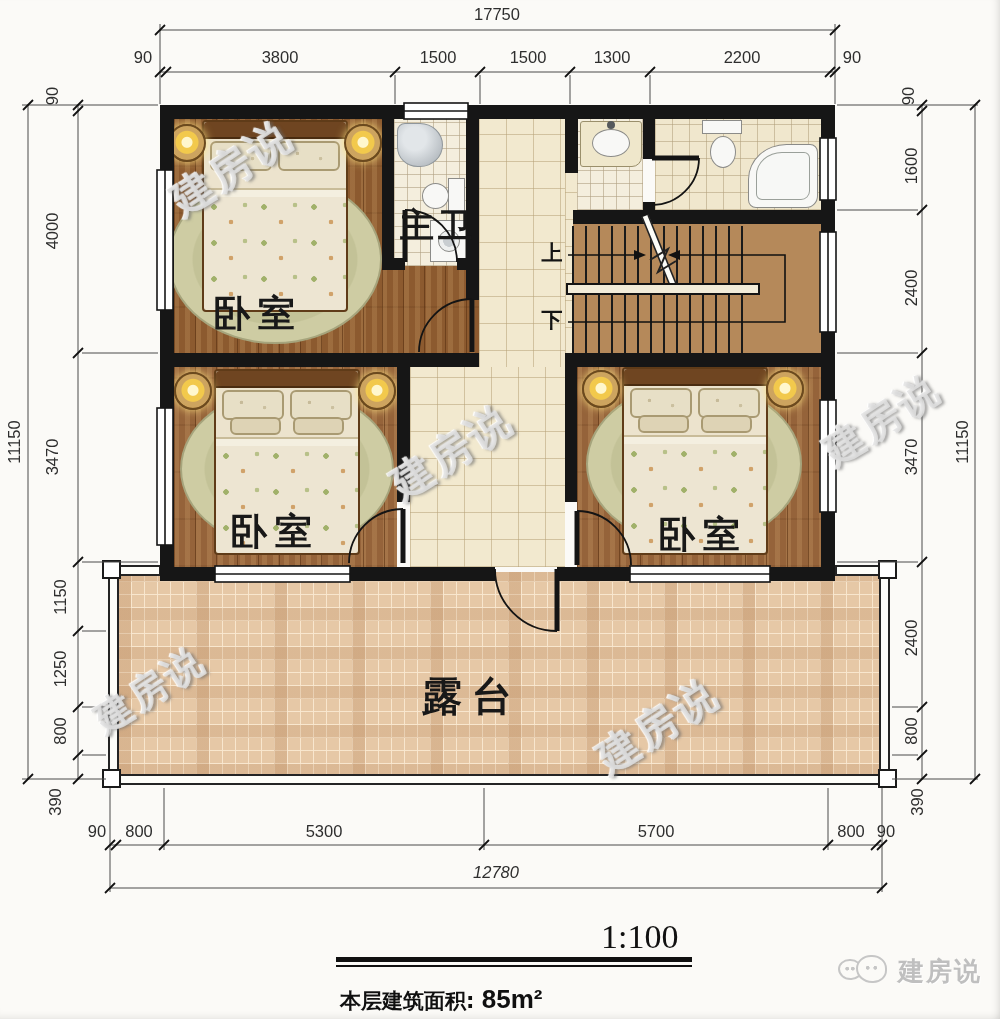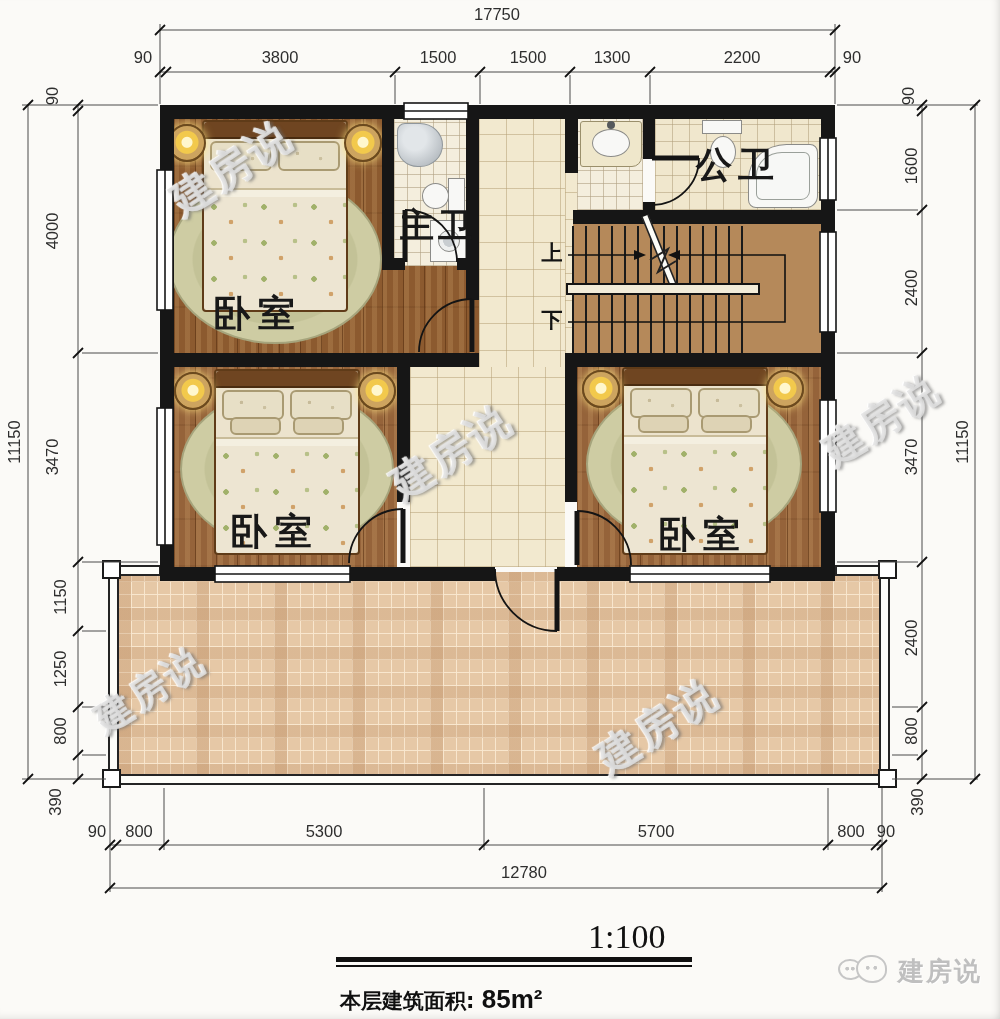--- a/index.html
+++ b/index.html
@@ -64,21 +64,21 @@
   .dim.v{transform:translate(-50%,-50%) rotate(-90deg);}
   .room-label{position:absolute;z-index:6;transform:translate(-50%,-50%);font-weight:bold;color:#181818;
        font-family:"DejaVu Sans","Liberation Sans",sans-serif;white-space:nowrap;}
   .updown{position:absolute;z-index:7;font-size:21px;font-weight:bold;color:#141414;transform:translate(-50%,-50%);
        font-family:"DejaVu Sans",sans-serif;}
   .wm{position:absolute;z-index:8;font-weight:bold;font-family:"DejaVu Sans",sans-serif;letter-spacing:3px;
       color:rgba(226,226,226,.82);text-shadow:2px 2px 3px rgba(105,105,105,.6),-1px -1px 1px rgba(255,255,255,.95);
       transform:translate(-50%,-50%) rotate(-33deg);white-space:nowrap;}
   .title-cn{position:absolute;z-index:9;font-family:"Liberation Serif","DejaVu Serif",serif;font-weight:bold;
       font-size:44px;letter-spacing:5px;color:#111;}
-  .title-scale{position:absolute;z-index:9;font-family:"Liberation Serif",serif;font-size:34px;color:#111;}
+  .title-scale{position:absolute;z-index:9;font-family:"Liberation Serif",serif;font-size:34px;color:#111;margin-left:13px;}
   .uline{position:absolute;z-index:9;background:#101010;}
   .area-note{position:absolute;z-index:9;font-weight:bold;color:#101010;font-family:"DejaVu Sans",sans-serif;font-size:21px;}
   .area-note b{font-size:26px;font-family:"Liberation Sans",sans-serif;}
   .logo{position:absolute;z-index:9;color:#bfbfbf;display:flex;align-items:center;gap:8px;}
   .logo .txt{font-size:26px;font-weight:bold;letter-spacing:2px;font-family:"DejaVu Sans",sans-serif;
       text-shadow:1px 1px 1px rgba(255,255,255,.9);}
   .bub{display:inline-block;border:2.5px solid #c6c6c6;border-radius:50% 50% 46% 54%;box-sizing:border-box;
       background:radial-gradient(circle at 36% 45%, #c6c6c6 1.6px, rgba(0,0,0,0) 2.2px),
                  radial-gradient(circle at 64% 45%, #c6c6c6 1.6px, rgba(0,0,0,0) 2.2px);}
 </style>
@@ -349,27 +349,27 @@
   <span class="dim v" style="left:911px;top:457px;">3470</span>
   <span class="dim v" style="left:911px;top:638px;">2400</span>
   <span class="dim v" style="left:911px;top:731px;">800</span>
   <span class="dim v" style="left:917px;top:802px;">390</span>
   <span class="dim" style="left:97px;top:831px;">90</span>
   <span class="dim" style="left:139px;top:831px;">800</span>
   <span class="dim" style="left:324px;top:831px;">5300</span>
   <span class="dim" style="left:656px;top:831px;">5700</span>
   <span class="dim" style="left:851px;top:831px;">800</span>
   <span class="dim" style="left:886px;top:831px;">90</span>
-  <span class="dim" style="left:524px;top:872px;">12780</span>
+  <span class="dim" style="left:496px;top:872px;font-style:italic;">12780</span>
 
   <span class="room-label" style="left:258px;top:314px;font-size:37px;letter-spacing:8px;">卧室</span>
   <span class="room-label" style="left:275px;top:532px;font-size:37px;letter-spacing:8px;">卧室</span>
   <span class="room-label" style="left:703px;top:535px;font-size:37px;letter-spacing:8px;">卧室</span>
   <span class="room-label" style="left:438px;top:178px;font-size:34px;letter-spacing:4px;margin-top:48px;">主卫</span>
-  <span class="room-label" style="left:738px;top:165px;font-size:36px;letter-spacing:6px;">公卫</span>
+  <span class="room-label" style="left:472px;top:696px;font-size:40px;letter-spacing:10px;">露台</span>
   <span class="updown" style="left:552px;top:253px;">上</span>
   <span class="updown" style="left:552px;top:320px;">下</span>
 
   <span class="wm" style="left:232px;top:168px;font-size:42px;">建房说</span>
   <span class="wm" style="left:452px;top:452px;font-size:42px;">建房说</span>
   <span class="wm" style="left:882px;top:420px;font-size:40px;">建房说</span>
   <span class="wm" style="left:150px;top:690px;font-size:38px;">建房说</span>
   <span class="wm" style="left:658px;top:726px;font-size:42px;">建房说</span>
 
   <span class="title-scale" style="left:588px;top:918px;">1:100</span>

